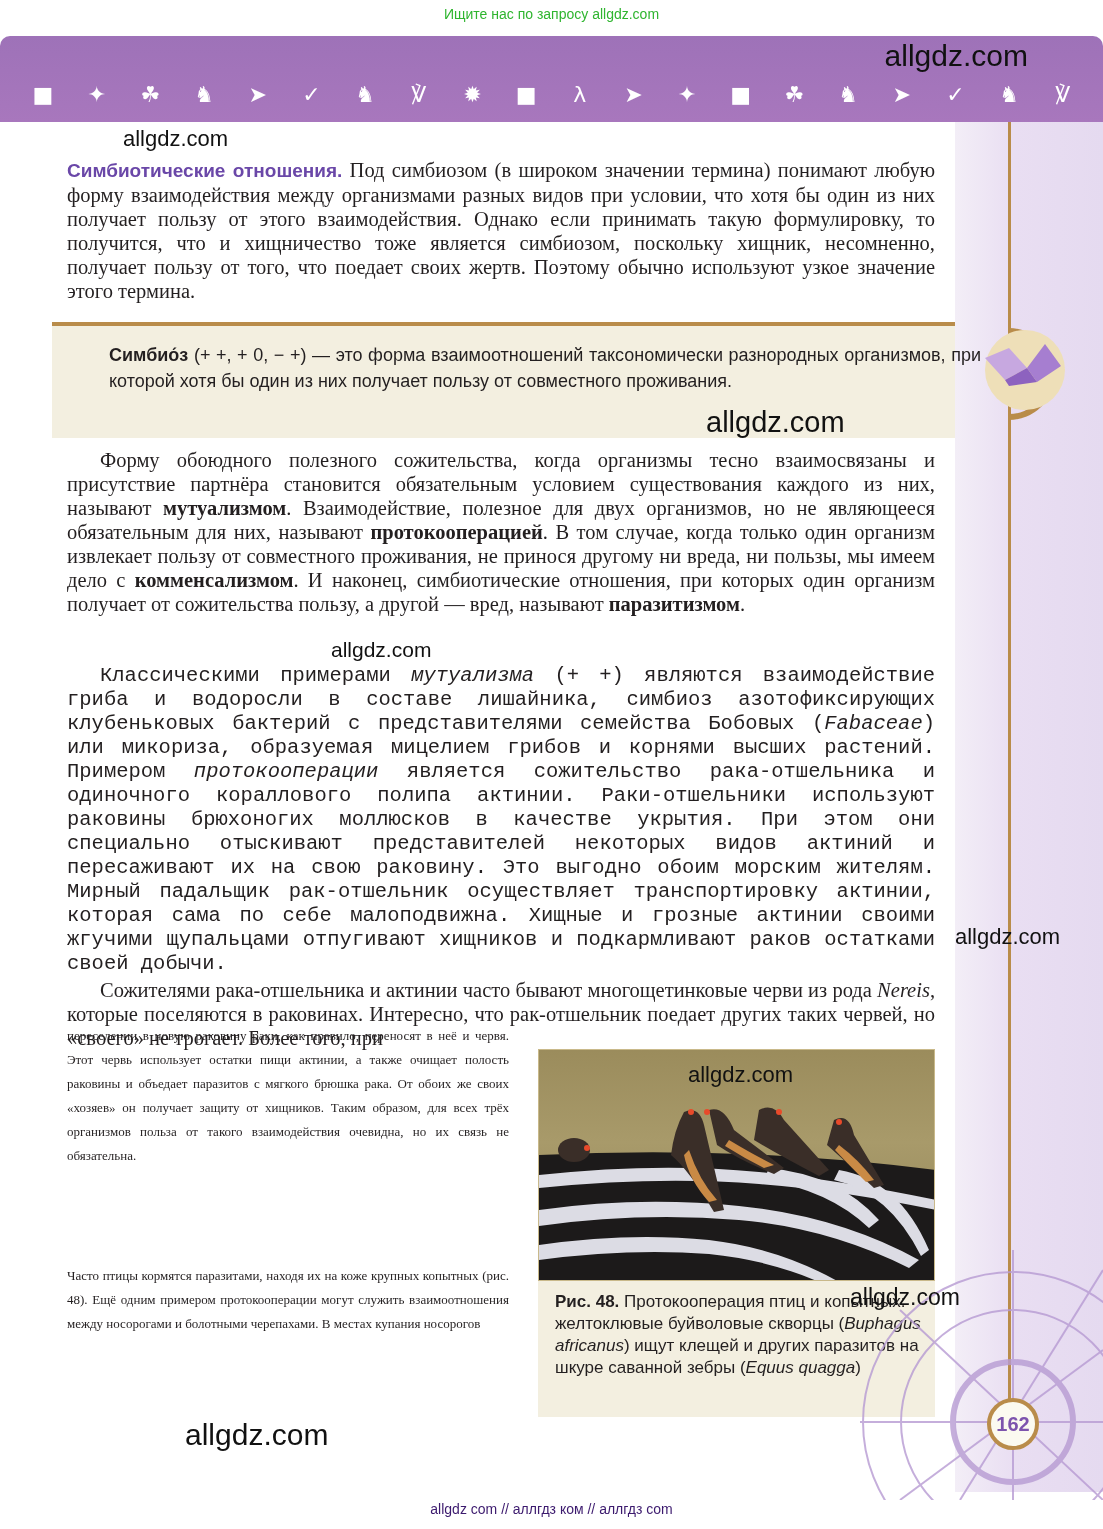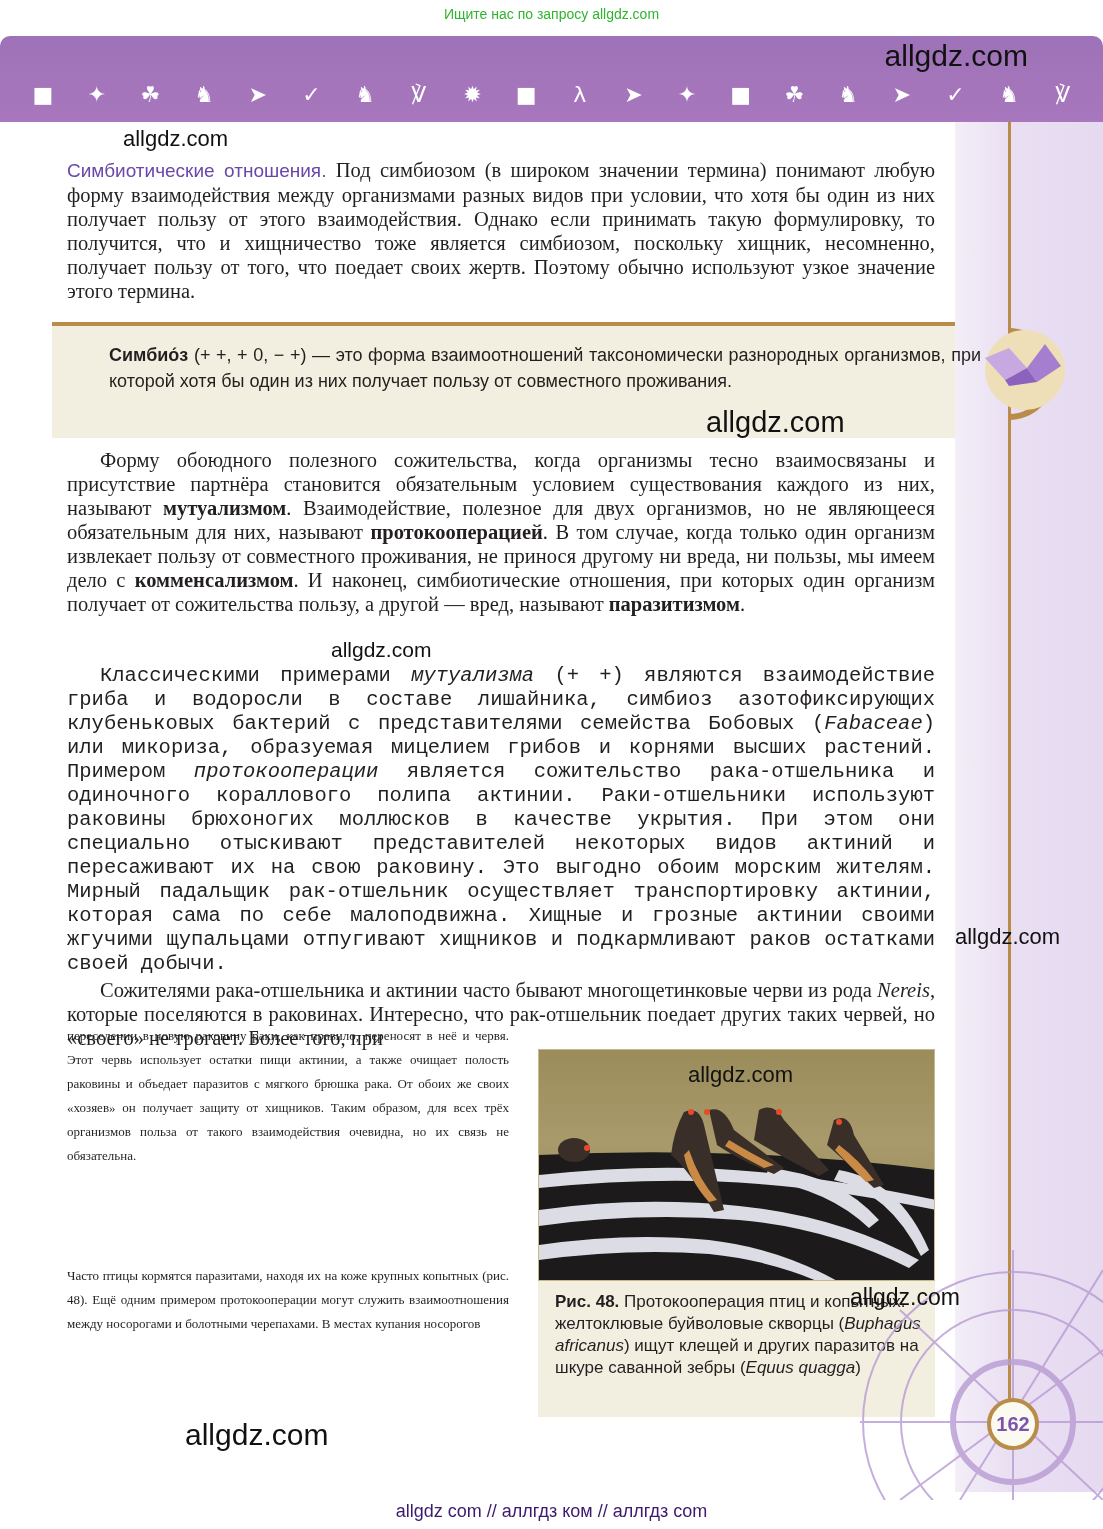--- a/index.html
+++ b/index.html
@@ -8,33 +8,33 @@
   .header{position:absolute;top:36px;left:0;width:1103px;height:86px;background:linear-gradient(180deg,#9e72b8 0%,#a877bd 100%);border-radius:10px 10px 0 0;}
   .header-wm{position:absolute;top:3px;right:75px;font-family:"Liberation Sans",sans-serif;font-size:30px;color:#111;}
   .animals{position:absolute;top:46px;left:28px;width:1050px;display:flex;justify-content:space-between;}
   .animal{color:#fff;font-size:22px;line-height:26px;width:30px;text-align:center;font-family:"DejaVu Sans",sans-serif;}
   .sidebar{position:absolute;top:122px;left:955px;width:148px;height:1370px;background:linear-gradient(90deg,#f3eef7 0%,#e9def2 40%,#e5daf0 100%);}
   .vline{position:absolute;top:122px;left:1008px;width:3px;height:1300px;background:#b98c4a;}
   .content-bg{position:absolute;top:122px;left:0;width:955px;height:1370px;background:#fff;}
   .wm{position:absolute;font-family:"Liberation Sans",sans-serif;color:#111;z-index:5;}
   .p{position:absolute;left:67px;width:868px;font-size:20.5px;line-height:24px;text-align:justify;}
   .p .ind{display:inline-block;width:33px;}
-  .lead{font-family:"Liberation Sans",sans-serif;font-weight:normal;color:#6a47a8;font-size:19px;}
+  .lead{font-family:"Liberation Sans",sans-serif;font-weight:bold;color:#6a47a8;font-size:19px;}
   .def-box{position:absolute;top:322px;left:52px;width:903px;height:112px;background:#f3efe0;border-top:4px solid #b98c4a;}
   .def-text{position:absolute;top:16px;left:15px;width:872px;font-family:"Liberation Sans","DejaVu Sans",sans-serif;font-size:18px;line-height:26px;text-align:justify;color:#231f20;margin-left:42px;}
   .def-text b{font-weight:bold;}
   .book-badge{position:absolute;top:318px;left:975px;width:94px;height:112px;}
   .col{position:absolute;left:67px;width:442px;font-size:13px;line-height:24px;text-align:justify;}
   .figure{position:absolute;top:1049px;left:538px;width:397px;height:368px;background:#f3efe0;}
   .photo{position:absolute;top:0;left:0;width:397px;height:232px;overflow:hidden;border:1px solid #c9b98a;box-sizing:border-box;background:linear-gradient(180deg,#9b8c5c 0%,#a89a6a 40%,#8f8256 100%);}
   .caption{position:absolute;top:242px;left:17px;width:370px;font-family:"Liberation Sans",sans-serif;font-size:17px;line-height:22px;color:#231f20;}
   .caption b{font-weight:bold;}
   .page-num{position:absolute;top:1398px;left:987px;width:52px;height:52px;border-radius:50%;border:4px solid #b98c4a;background:#fbfaf0;box-sizing:border-box;text-align:center;line-height:44px;font-family:"Liberation Sans",sans-serif;font-weight:bold;font-size:20px;color:#7d54ad;z-index:4;}
   .deco{position:absolute;top:1250px;left:820px;width:283px;height:250px;z-index:1;}
-  .footer{position:absolute;top:1501px;left:0;width:1103px;text-align:center;font-family:"Liberation Sans",sans-serif;font-size:18px;color:#3c1a6e;}
+  .footer{position:absolute;top:1501px;left:0;width:1103px;text-align:center;font-family:"Liberation Sans",sans-serif;font-size:14px;color:#3c1a6e;}
   b.term{font-weight:bold;}
 </style>
 </head>
 <body>
 
 <div class="top-note">Ищите нас по запросу allgdz.com</div>
 
 <div class="header">
   <div class="header-wm">allgdz.com</div>
   <div class="animals">

